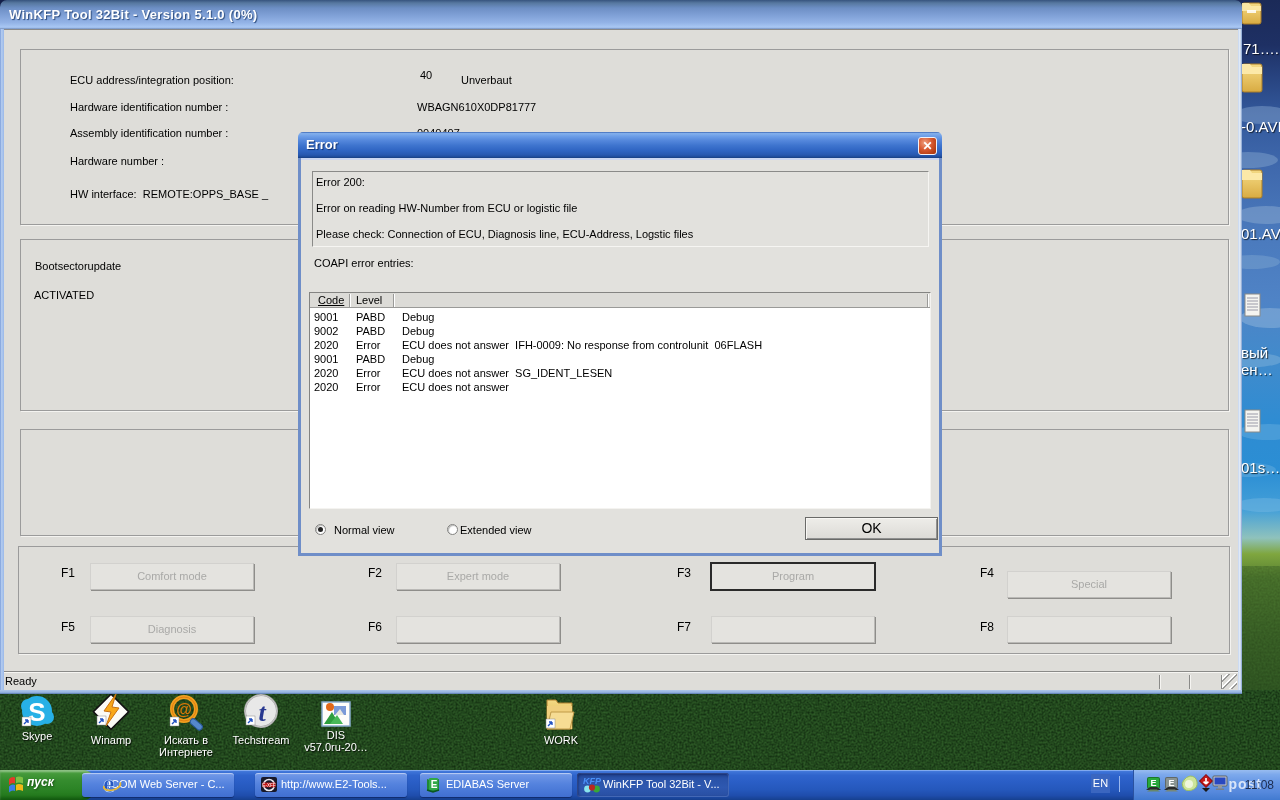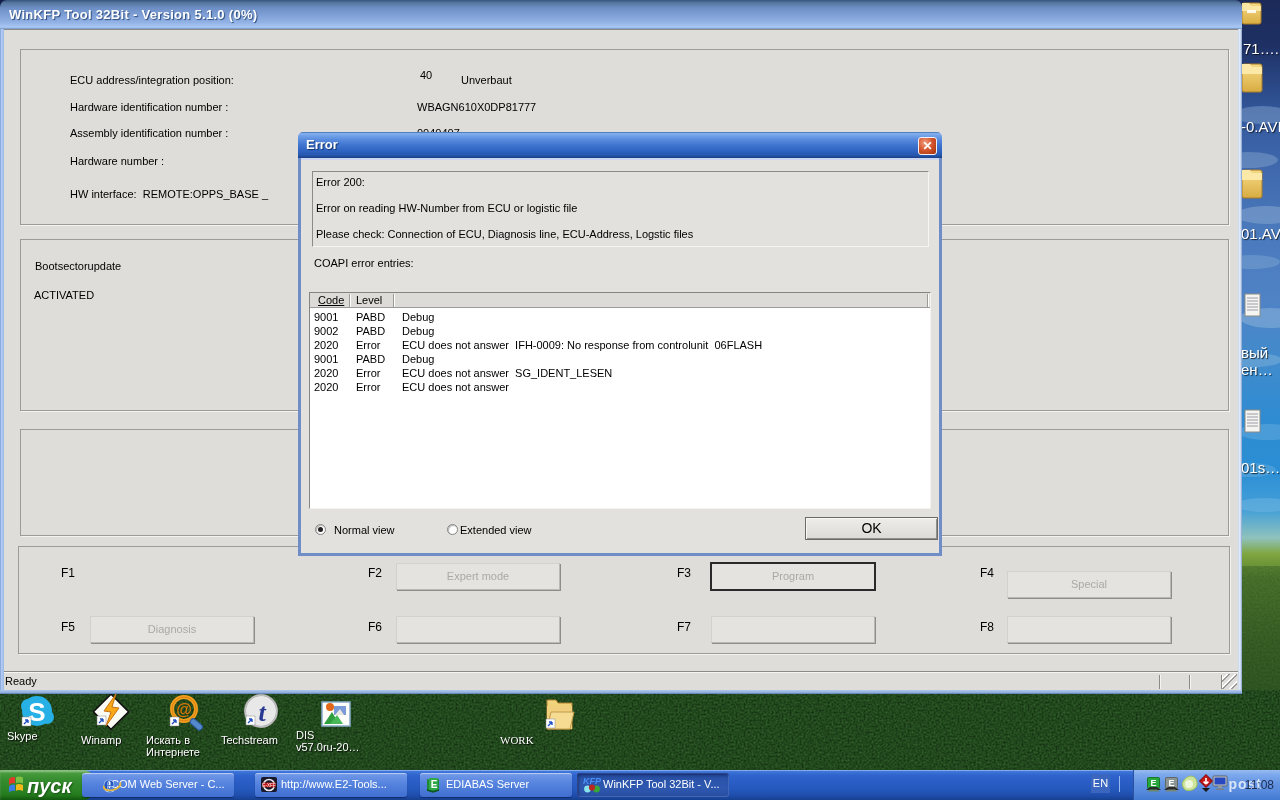--- a/index.html
+++ b/index.html
@@ -74,37 +74,37 @@
 #dok { position:absolute; left:504px; top:359px; width:133px; height:23px; background:linear-gradient(180deg,#eeede9,#dcdad6);
   border:1px solid #6a6a68; box-shadow:inset 1px 1px 0 #f8f7f4, inset -1px -1px 0 #909090; text-align:center; line-height:21px; font-size:14px; }
 
 
 #tbar { position:absolute; left:0; top:770px; width:1280px; height:30px;
   background:linear-gradient(180deg,#4f86e0 0%,#3e74d8 6%,#2f64cc 18%,#2a5ec6 40%,#2558bc 65%,#1f4dac 85%,#16408f 100%); }
 #tbar::before { content:""; position:absolute; left:0; top:0; width:100%; height:1px; background:#7fa8ee; }
 #start { position:absolute; left:0; top:0; width:95px; height:30px; border-radius:0 12px 12px 0;
   background:linear-gradient(180deg,#63b054 0%,#459a3a 12%,#358c2e 35%,#2d8527 60%,#257b1e 85%,#1c6a16 100%);
   box-shadow:inset -2px -2px 4px rgba(0,60,0,.45), inset 0 2px 2px rgba(255,255,255,.35); }
-#start span { position:absolute; left:27px; top:5px; color:#fff; font-weight:bold; font-style:italic; font-size:20px; text-shadow:1px 1px 2px #1a5214; }
+#start span { position:absolute; left:27px; top:5px; color:#fff; font-weight:bold; font-style:italic; font-size:12px; text-shadow:1px 1px 2px #1a5214; }
 .tkb { position:absolute; top:3px; height:24px; width:152px; border-radius:3px; color:#fff; font-size:11px;
   background:linear-gradient(180deg,#88a9ec 0%,#6d95e6 10%,#5583de 45%,#4b7ad8 70%,#416fd0 100%);
   box-shadow:inset 0 1px 0 rgba(255,255,255,.4), 0 1px 1px rgba(0,0,30,.4); }
 .tkb span { position:absolute; left:26px; top:5px; white-space:nowrap; overflow:hidden; max-width:124px; }
 .tkb.act { background:linear-gradient(180deg,#1f4190 0%,#2a52a8 25%,#2e58b0 60%,#284ea2 100%);
   box-shadow:inset 1px 1px 3px rgba(0,0,40,.6), inset 0 0 0 1px #4a72c4; }
 #tray { position:absolute; right:0; top:0; width:146px; height:30px;
   background:linear-gradient(180deg,#98bcf0 0%,#7da9ec 15%,#6495e4 45%,#5588dc 75%,#417ad0 100%); }
 #tray::before { content:""; position:absolute; left:-1px; top:0; height:30px; width:1px; background:#2a52a0; }
 #en { position:absolute; right:170px; top:4px; width:19px; height:19px; background:#3a66c0; color:#fff; text-align:center; line-height:19px; font-size:11px; }
 #ensep { position:absolute; right:160px; top:6px; width:1px; height:16px; background:#9ab8ee; }
 #clock { position:absolute; right:6px; top:8px; color:#1c2c50; font-size:12px; }
 #wmark { position:absolute; right:18px; top:6px; color:rgba(255,255,255,.75); font-size:14px; font-weight:bold; letter-spacing:1px; }
 
 
-.dlabel { position:absolute; color:#fff; font-size:11px; text-shadow:1px 1px 1px rgba(0,0,0,.8); white-space:nowrap; }
+.dlabel { position:absolute; color:#fff; text-align:center; font-size:11px; text-shadow:1px 1px 1px rgba(0,0,0,.8); white-space:nowrap; }
 .rlabel { position:absolute; color:#fff; font-size:15px; text-shadow:1px 1px 1px rgba(0,0,0,.7); white-space:nowrap; }
 </style>
 </head>
 <body>
 <div id="desk">
 
   <div id="wallR"></div>
 
   <div id="wallB"></div>
 
@@ -207,21 +207,21 @@
       <use href="#sca" x="246" y="716"></use>
       <use href="#sca" x="546" y="719"></use>
     </g>
   </svg>
 
   <div class="dlabel" style="left:7px;top:730px;width:60px;">Skype</div>
   <div class="dlabel" style="left:81px;top:734px;width:60px;">Winamp</div>
   <div class="dlabel" style="left:146px;top:734px;width:80px;">Искать в<br>Интернете</div>
   <div class="dlabel" style="left:221px;top:734px;width:80px;">Techstream</div>
   <div class="dlabel" style="left:296px;top:729px;width:80px;">DIS<br>v57.0ru-20…</div>
-  <div class="dlabel" style="left:500px;top:734px;width:60px;font-family:Liberation Serif, serif;">WORK</div>
+  <div class="dlabel" style="left:531px;top:734px;width:60px;">WORK</div>
   <div class="rlabel" style="left:1243px;top:40px;">71….</div>
   <div class="rlabel" style="left:1241px;top:118px;">-0.AVI</div>
   <div class="rlabel" style="left:1241px;top:225px;">01.AVI</div>
   <div class="rlabel" style="left:1241px;top:344px;">вый<br>ен…</div>
   <div class="rlabel" style="left:1241px;top:459px;">01s…</div>
 
   <div id="win">
     <div id="wtitle">
         <span>WinKFP Tool 32Bit - Version 5.1.0 (0%)</span>
       </div>
@@ -235,20 +235,21 @@
       <div class="lbl" style="left:66px;top:97px;">Assembly identification number :</div>
       <div class="lbl" style="left:413px;top:97px;">0040407</div>
       <div class="lbl" style="left:66px;top:125px;">Hardware number :</div>
       <div class="lbl" style="left:66px;top:158px;">HW interface:&nbsp; REMOTE:OPPS_BASE _</div>
       <div class="gbox" id="g2"></div>
       <div class="lbl" style="left:31px;top:230px;">Bootsectorupdate</div>
       <div class="lbl" style="left:30px;top:259px;">ACTIVATED</div>
       <div class="gbox" id="g3"></div>
       <div class="gbox" id="g4"></div>
       <div class="lbl flbl" style="left:57px;top:536px;">F1</div>
+      <div class="fbtn" style="left:86px;top:533px;">Comfort mode</div>
       <div class="lbl flbl" style="left:364px;top:536px;">F2</div>
       <div class="fbtn" style="left:392px;top:533px;">Expert mode</div>
       <div class="lbl flbl" style="left:673px;top:536px;">F3</div>
       <div class="fbtn fdef" style="left:707px;top:533px;">Program</div>
       <div class="lbl flbl" style="left:976px;top:536px;">F4</div>
       <div class="fbtn" style="left:1003px;top:533px;margin-top:8px;">Special</div>
       <div class="lbl flbl" style="left:57px;top:590px;">F5</div>
       <div class="fbtn" style="left:86px;top:586px;">Diagnosis</div>
       <div class="lbl flbl" style="left:364px;top:590px;">F6</div>
       <div class="fbtn" style="left:392px;top:586px;"></div>

